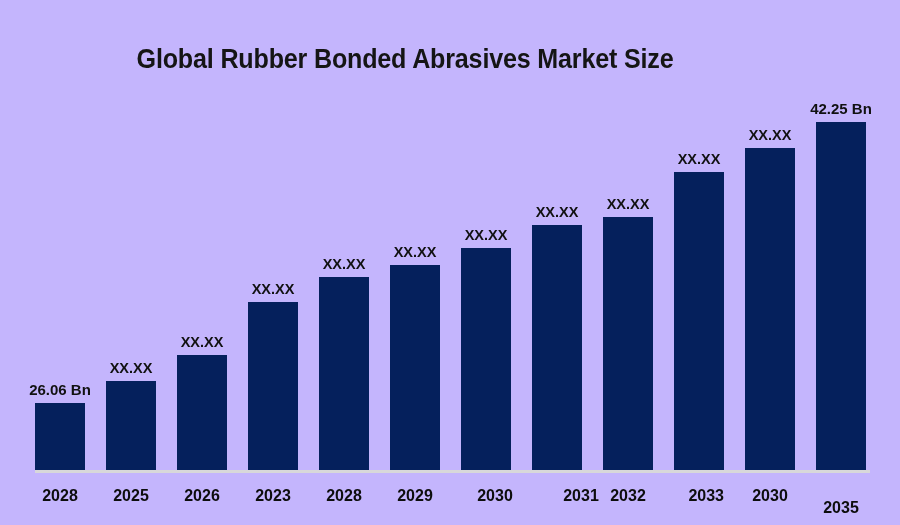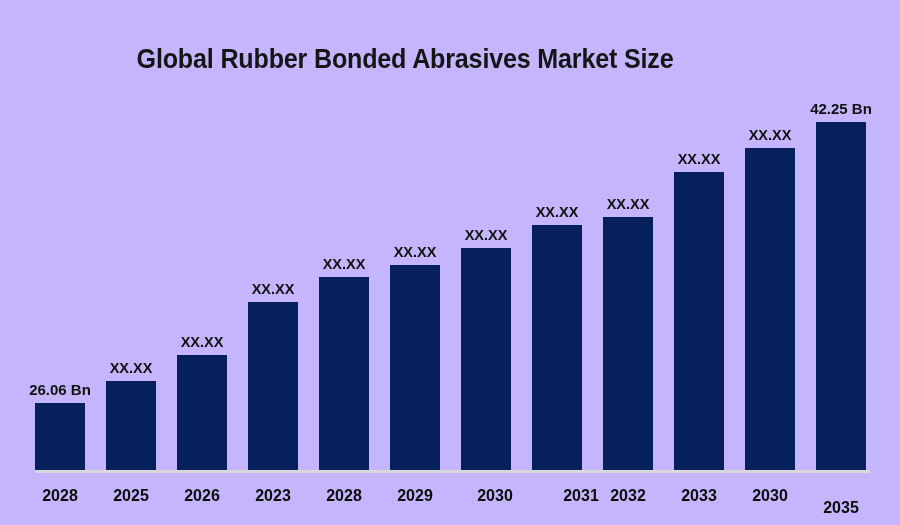--- a/index.html
+++ b/index.html
@@ -171,18 +171,18 @@
 
     <div class="axis-tick-label" style="left:35px;">2028</div>
     <div class="axis-tick-label" style="left:106px;">2025</div>
     <div class="axis-tick-label" style="left:177px;">2026</div>
     <div class="axis-tick-label" style="left:248px;">2023</div>
     <div class="axis-tick-label" style="left:319px;">2028</div>
     <div class="axis-tick-label" style="left:390px;">2029</div>
     <div class="axis-tick-label" style="left:461px;margin-left:9px;">2030</div>
     <div class="axis-tick-label" style="left:532px;margin-left:24px;">2031</div>
     <div class="axis-tick-label" style="left:603px;">2032</div>
-    <div class="axis-tick-label" style="left:674px;">2033</div>
+    <div class="axis-tick-label" style="left:674px;text-align:right;">2033</div>
     <div class="axis-tick-label" style="left:745px;">2030</div>
     <div class="axis-tick-label" style="left:816px;margin-top:12px;">2035</div>
 
   </div>
 </div>
 
 </body></html>

